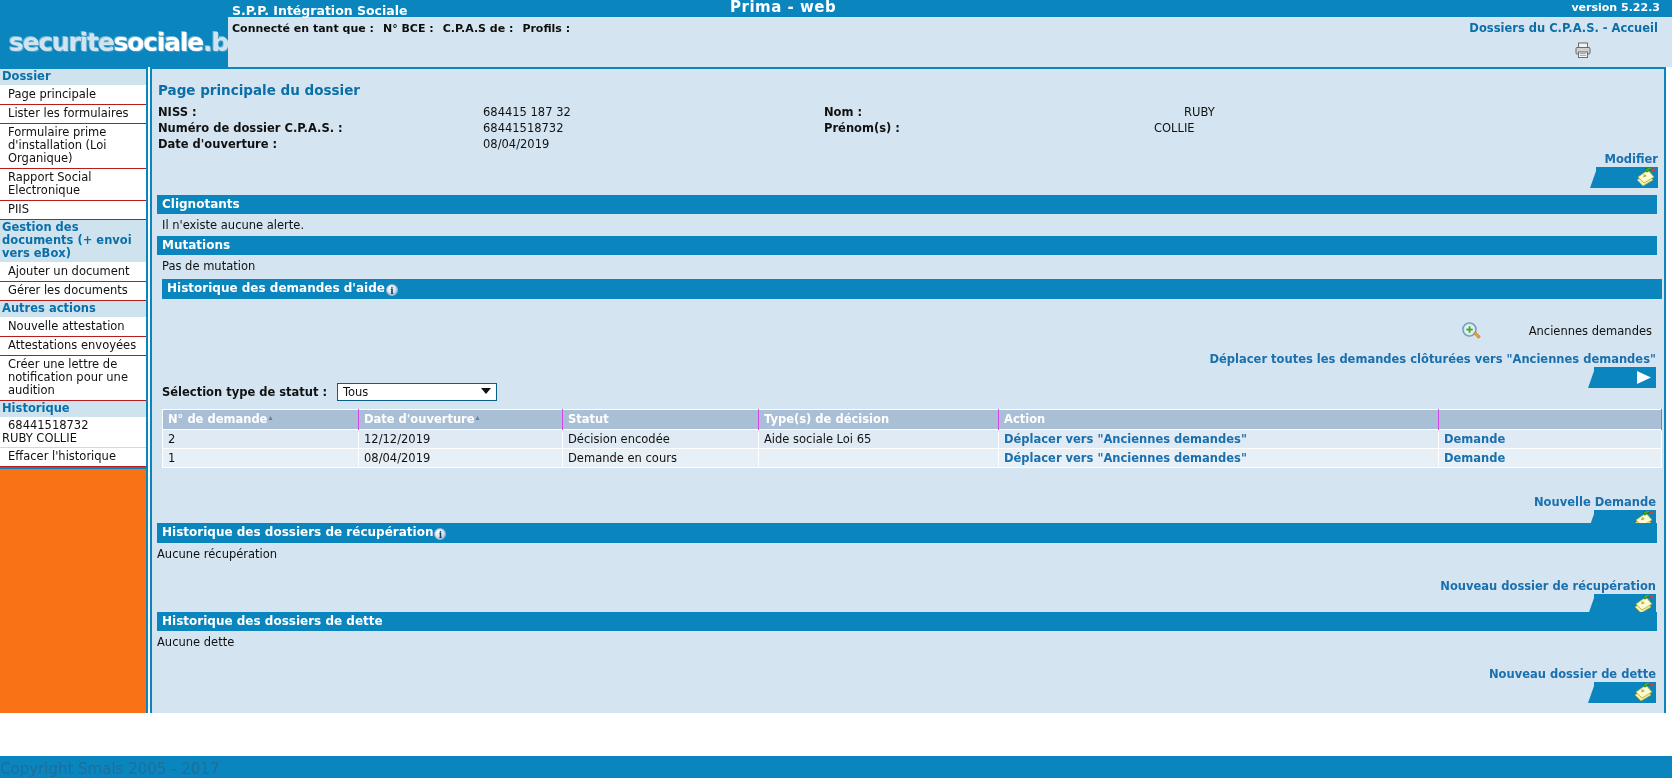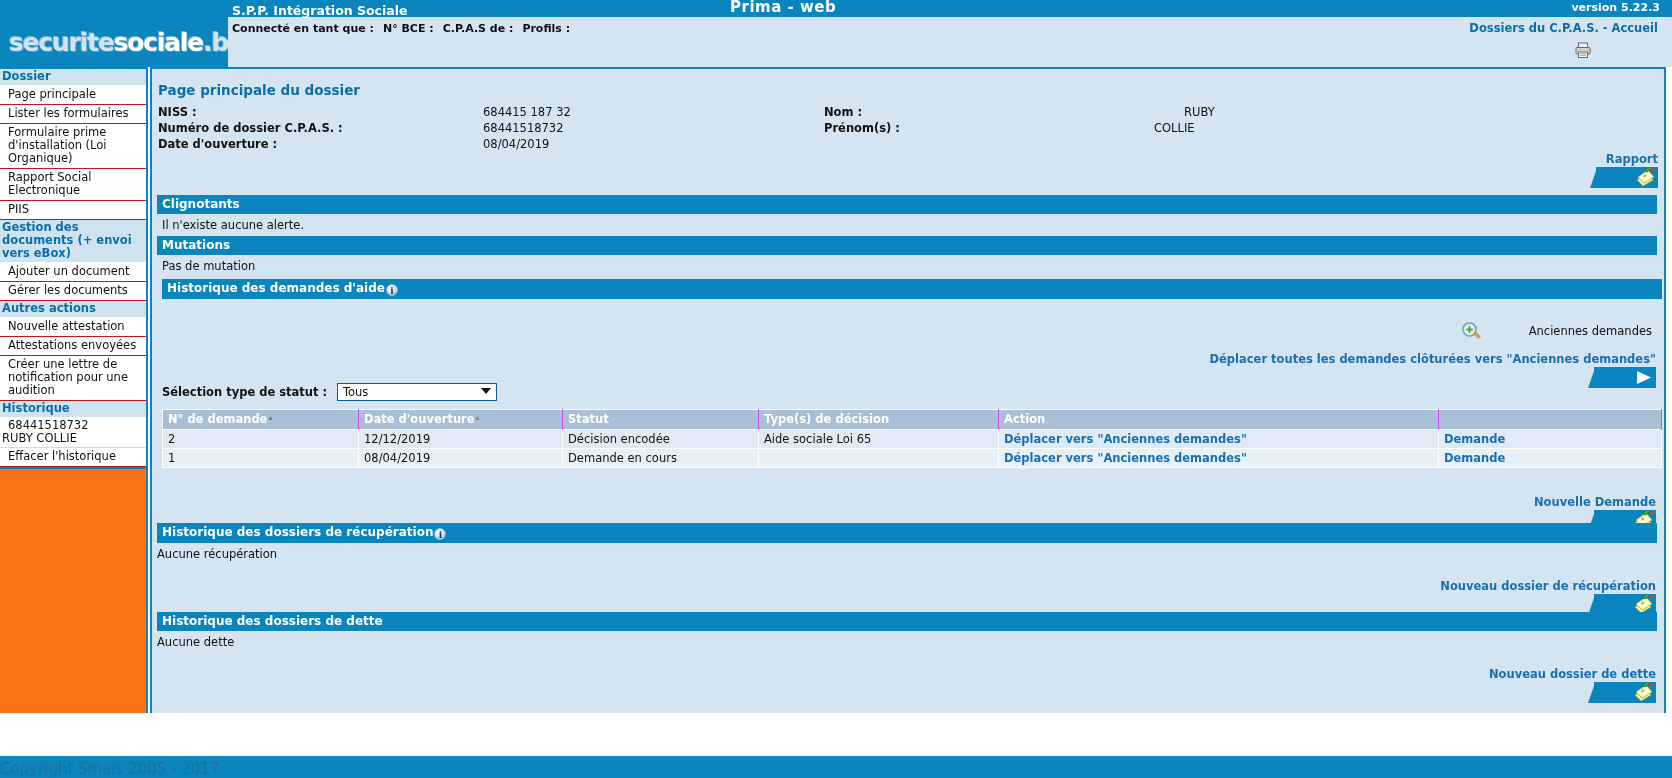--- a/index.html
+++ b/index.html
@@ -376,21 +376,21 @@
         <span class="fld-label" style="left:0px; top:32px;">Date d'ouverture :</span>
         <span class="fld-value" style="left:325px; top:32px;">08/04/2019</span>
 
         <span class="fld-label" style="left:666px; top:0px;">Nom :</span>
         <span class="fld-value" style="left:996px; top:0px;margin-left:30px;">RUBY</span>
         <span class="fld-label" style="left:666px; top:16px;">Prénom(s) :</span>
         <span class="fld-value" style="left:996px; top:16px;">COLLIE</span>
       </div>
 
       <div class="action-block" style="right:6px; top:83px;">
-        <a class="action-link" href="#">Rapport</a>
+        <a class="action-link" href="#">Modifier</a>
         <span class="action-btn">
           <span class="glyph">
             <svg width="20" height="19" viewBox="0 0 20 19">
               <polygon points="1,12 11,5 17,12 7,18" fill="#f3f0a8" stroke="#b0a93b" stroke-width="0.8"></polygon>
               <polygon points="2,9 12,2 18,9 8,15" fill="#fdfbd0" stroke="#b0a93b" stroke-width="0.8"></polygon>
               <rect x="9" y="1.5" width="9.5" height="3.2" transform="rotate(-34 9 1.5)" fill="#3fae2a" stroke="#1d6b15" stroke-width="0.7"></rect>
               <polygon points="8.2,6.5 10.3,7.9 7.6,8.9" fill="#e8d46a" stroke="#8a7a1d" stroke-width="0.5"></polygon>
               <circle cx="17.3" cy="1.8" r="1.6" fill="#e23b2e"></circle>
             </svg>
           </span>

